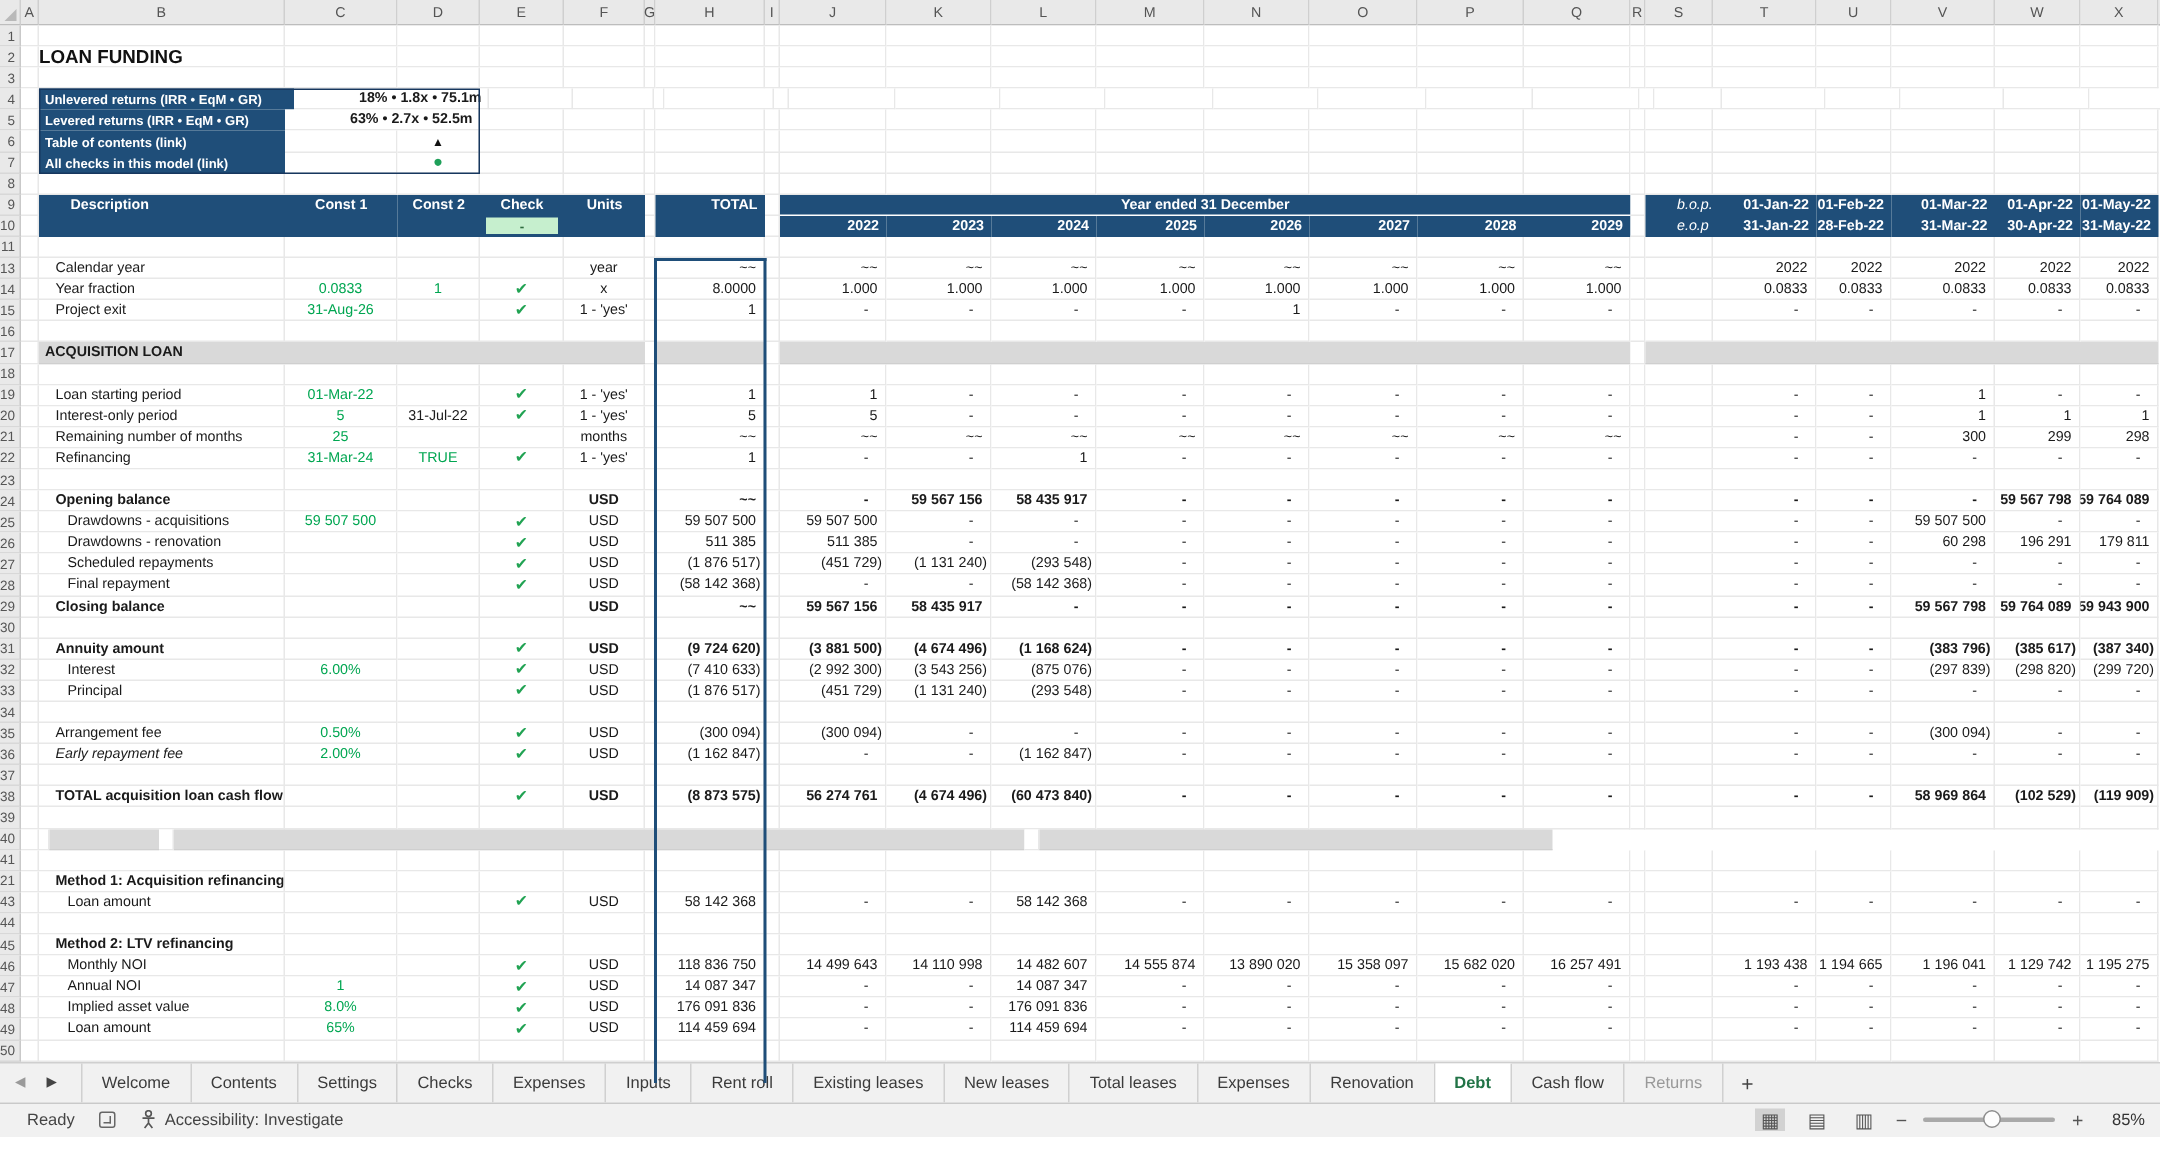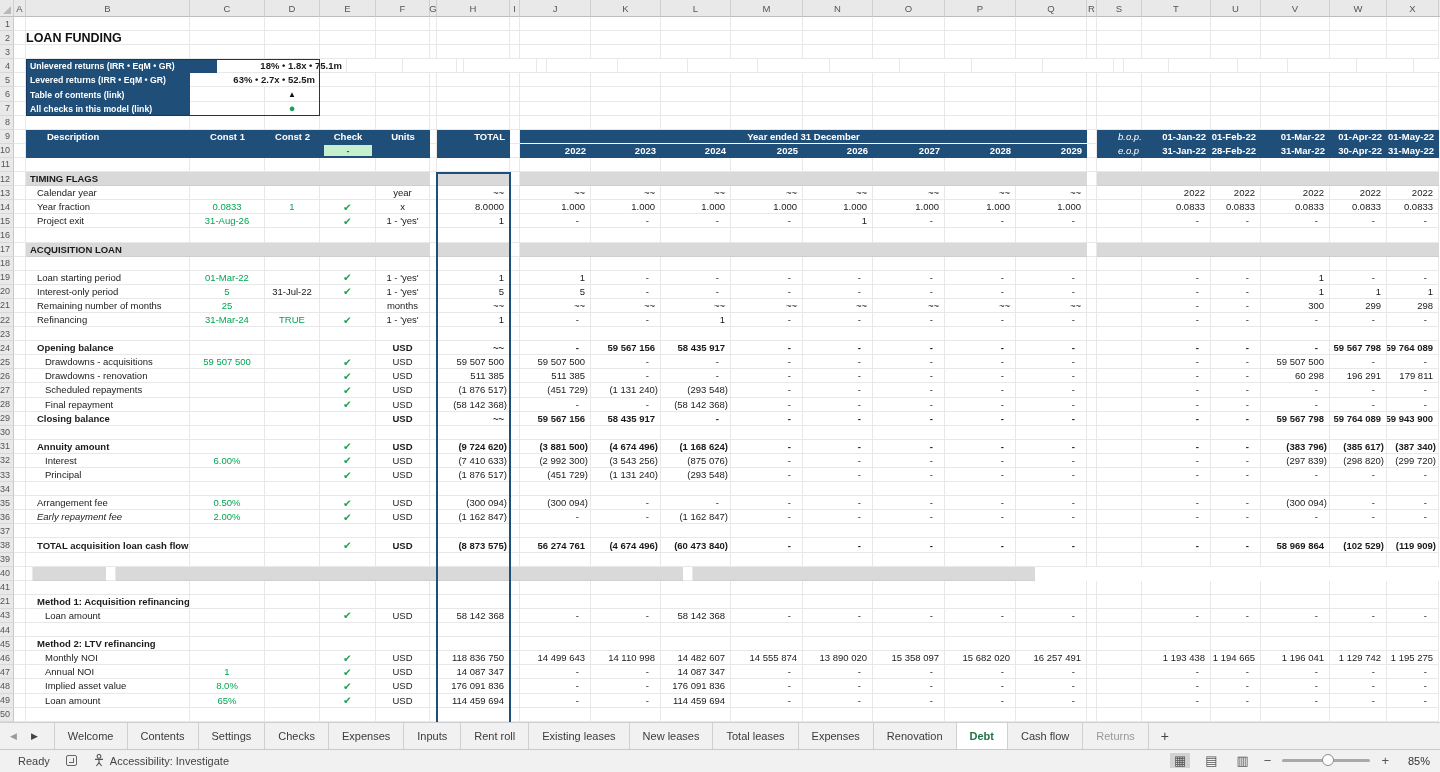--- a/index.html
+++ b/index.html
@@ -196,21 +196,21 @@
         <div class="c" style="width: 45px;"></div>
         <div class="c" style="width: 69px;"></div>
         <div class="c" style="width: 50px;"></div>
         <div class="c" style="width: 69px;"></div>
         <div class="c" style="width: 57px;"></div>
         <div class="c" style="width: 52px;"></div>
       </div>
       <div class="row">
         <div class="rn" style="width: 14px;">4</div>
         <div class="c" style="width: 12px;"></div>
-        <div class="c sml" style="width: 191px;">Unlevered returns (IRR • EqM • GR)</div>
+        <div class="c sml" style="width: 170px;">Unlevered returns (IRR • EqM • GR)</div>
         <div class="c smv" style="width: 130px;">18% • 1.8x • 75.1m</div>
         <div class="c" style="width: 56px;"></div>
         <div class="c" style="width: 54px;"></div>
         <div class="c" style="width: 7px;"></div>
         <div class="c" style="width: 73px;"></div>
         <div class="c" style="width: 10px;"></div>
         <div class="c" style="width: 71px;"></div>
         <div class="c" style="width: 70px;"></div>
         <div class="c" style="width: 70px;"></div>
         <div class="c" style="width: 72px;"></div>
@@ -405,31 +405,20 @@
         <div class="c" style="width: 72px;"></div>
         <div class="c" style="width: 71px;"></div>
         <div class="c" style="width: 71px;"></div>
         <div class="c" style="width: 10px;"></div>
         <div class="c" style="width: 45px;"></div>
         <div class="c" style="width: 69px;"></div>
         <div class="c" style="width: 50px;"></div>
         <div class="c" style="width: 69px;"></div>
         <div class="c" style="width: 57px;"></div>
         <div class="c" style="width: 52px;"></div>
-      </div>
-      <div class="row">
-        <div class="rn" style="width: 14px;">12</div>
-        <div class="c" style="width: 12px;"></div>
-        <div class="c sec" style="width: 404px;">TIMING FLAGS</div>
-        <div class="c" style="width: 7px;"></div>
-        <div class="c secfill" style="width: 73px;"></div>
-        <div class="c" style="width: 10px;"></div>
-        <div class="c secfill" style="width: 567px;"></div>
-        <div class="c" style="width: 10px;"></div>
-        <div class="c secfill" style="width: 342px;"></div>
       </div>
       <div class="row">
         <div class="rn" style="width: 14px;">13</div>
         <div class="c" style="width: 12px;"></div>
         <div class="c lbl" style="width: 164px;">Calendar year</div>
         <div class="c ctr grn" style="width: 75px;"></div>
         <div class="c ctr grn" style="width: 55px;"></div>
         <div class="c chk" style="width: 56px;"></div>
         <div class="c ctr" style="width: 54px;">year</div>
         <div class="c" style="width: 7px;"></div>

